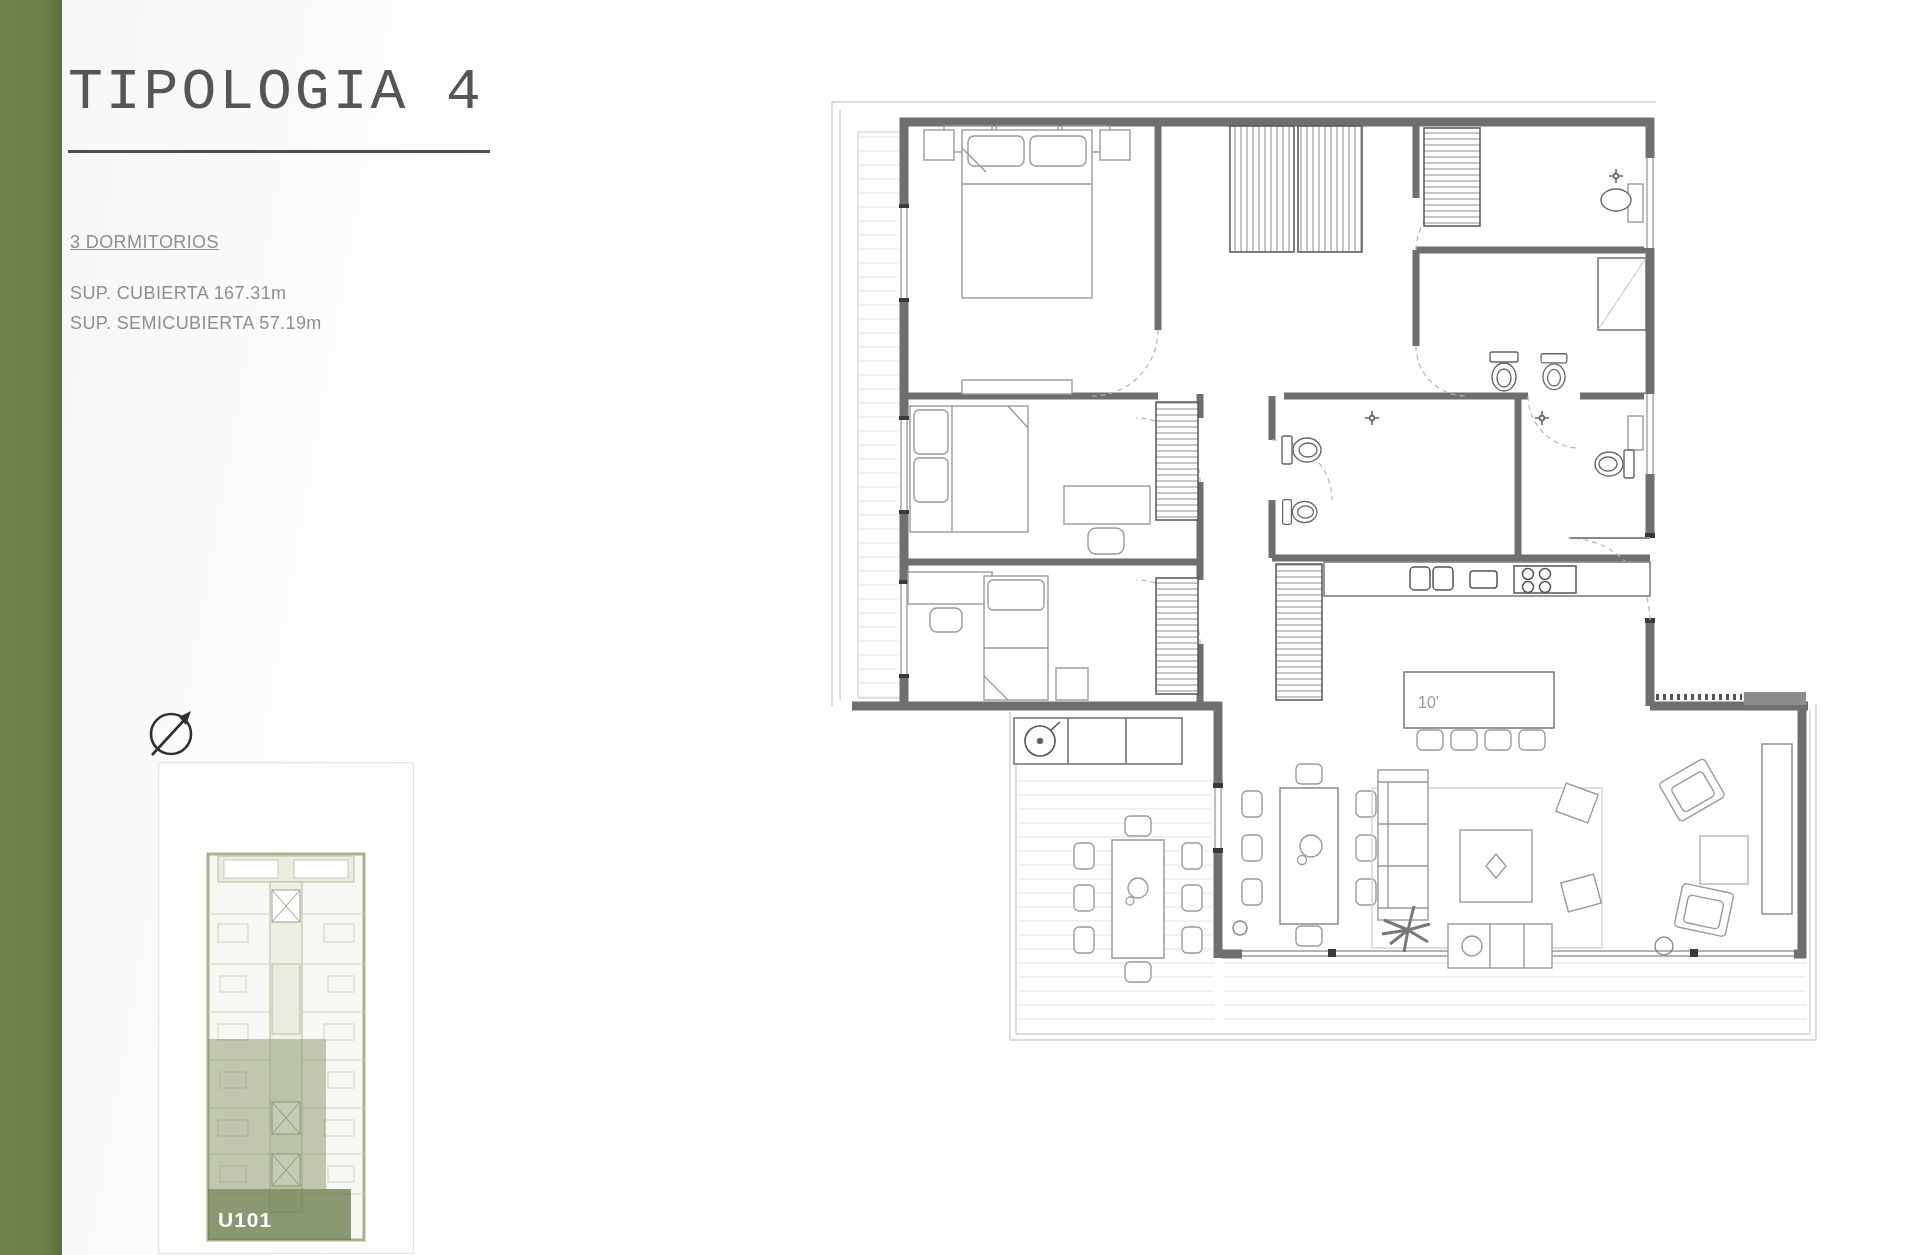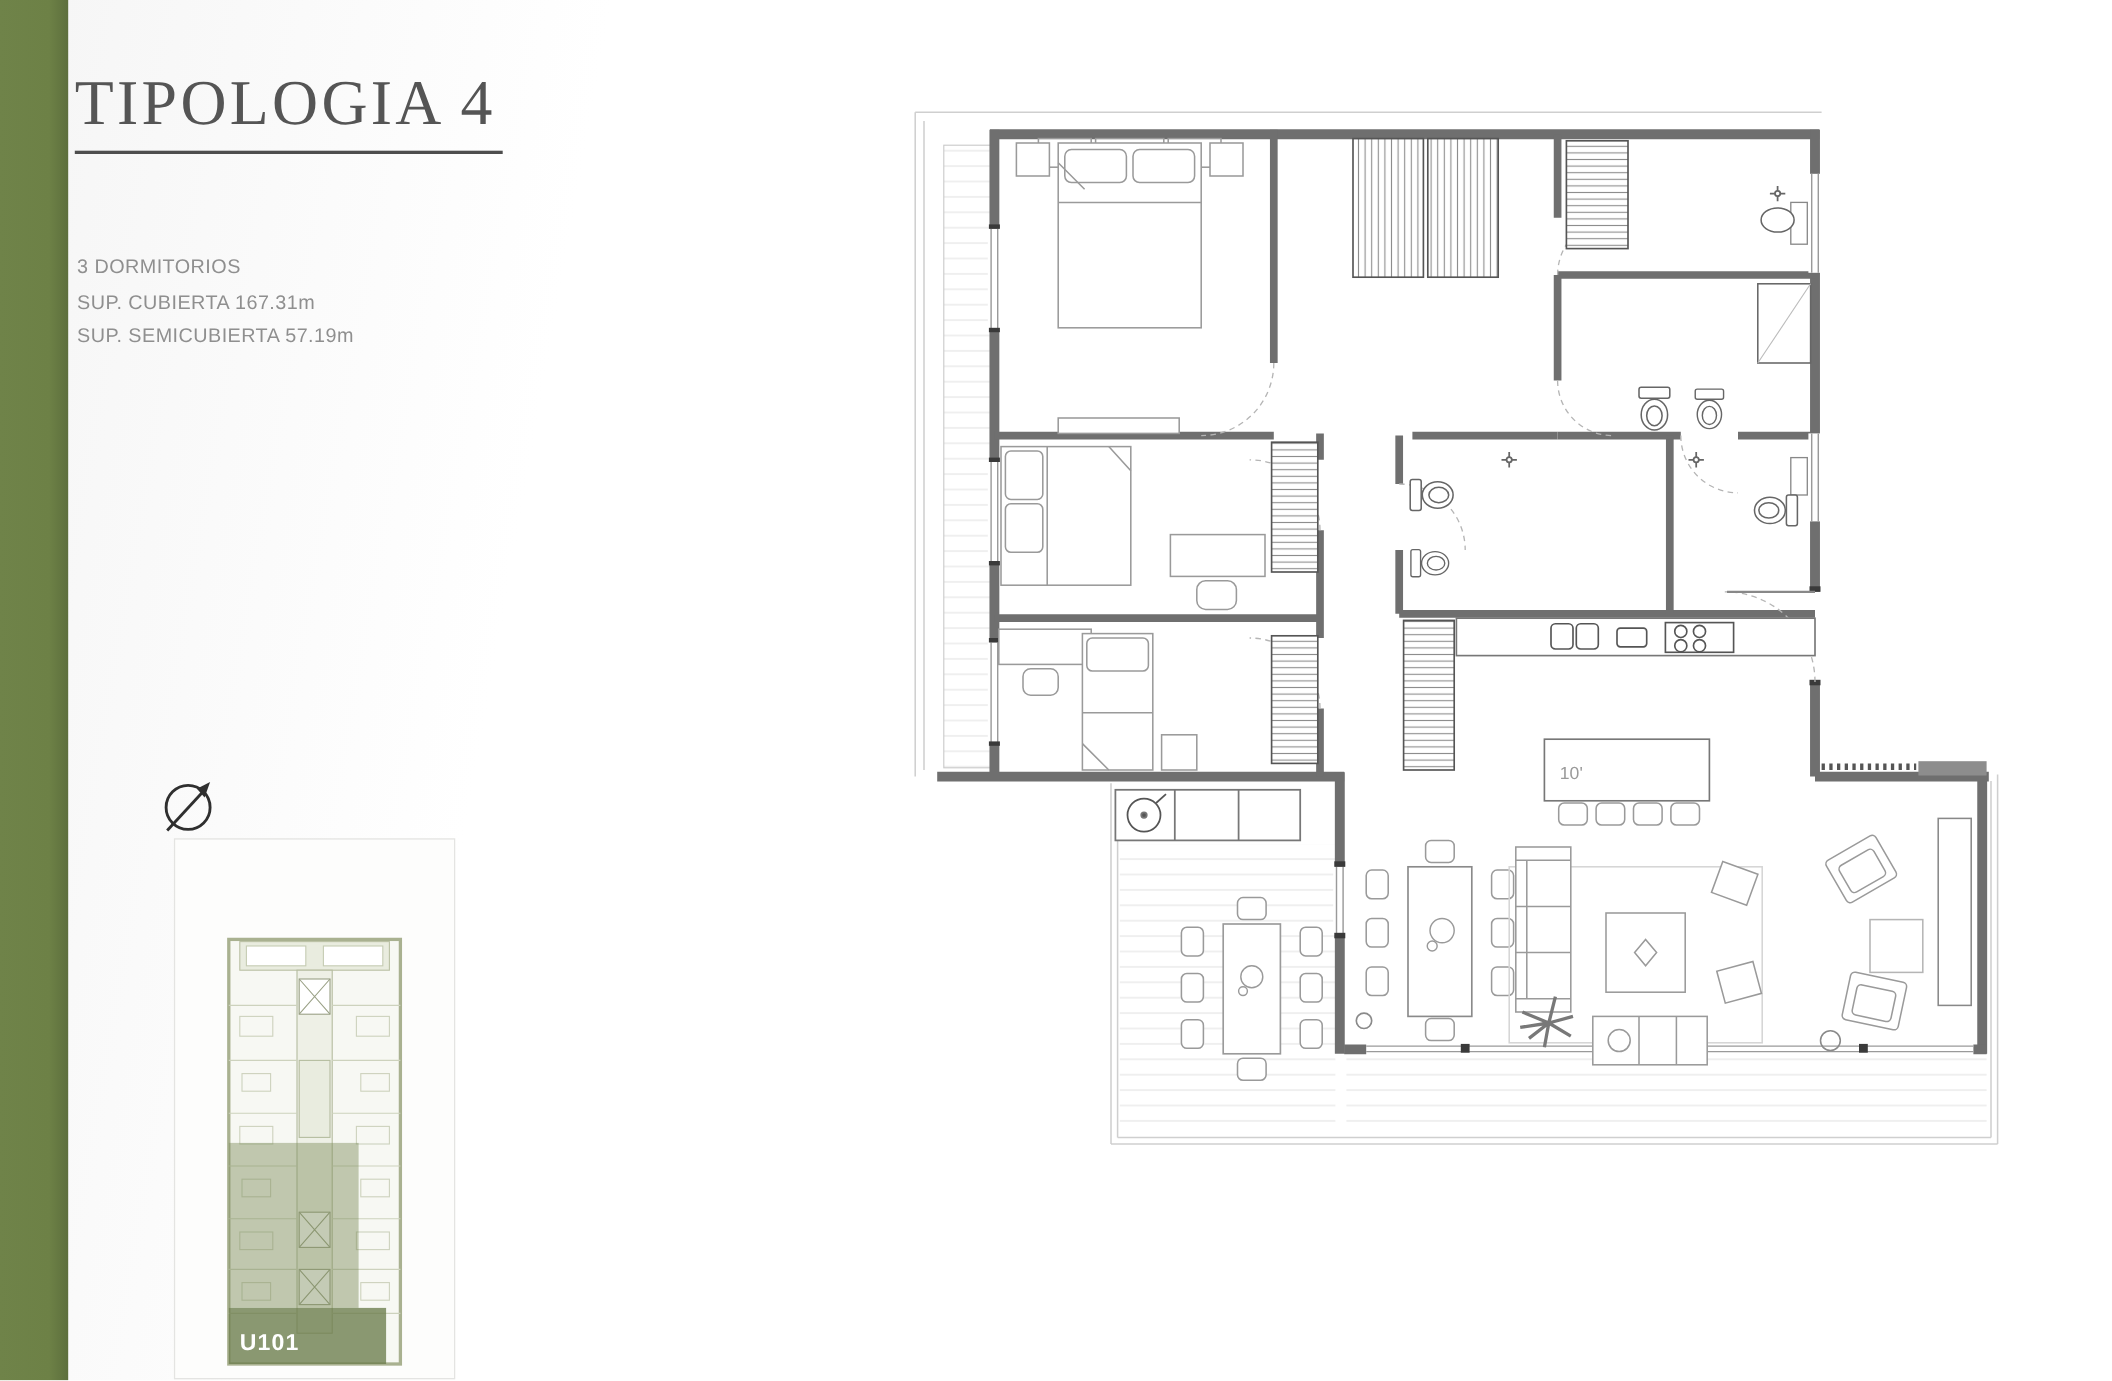--- a/index.html
+++ b/index.html
@@ -3,25 +3,25 @@
 <meta charset="utf-8">
 <style>
   html,body{margin:0;padding:0;background:#fff;}
   .stage{position:relative;width:1920px;height:1255px;overflow:hidden;
          background:linear-gradient(100deg,#f5f5f5 0%,#ffffff 26%,#ffffff 100%);
          font-family:"Liberation Sans",sans-serif;}
   .accent-bar{position:absolute;left:0;top:0;width:62px;height:100%;
               background:linear-gradient(to right,#6f8349 0%,#6d8146 72%,#5d6f3d 100%);}
   .title-block{position:absolute;left:68px;top:60px;}
   .page-title{font-size:58px;font-weight:300;color:#555;letter-spacing:3px;margin:0;
-              border-bottom:3px solid #4e4e4e;padding:0 6px 10px 0;display:inline-block;
-              font-family:Liberation Serif, serif;}
+              border-bottom:3px solid #4e4e4e;padding:0 6px 25px 0;display:inline-block;
+              font-family:Liberation Mono, monospace;}
   .page-subtitle{font-size:31px;font-weight:700;color:#333;letter-spacing:1px;margin:8px 0 0 2px;}
   .details{position:absolute;left:70px;top:232px;color:#8f8f8f;font-size:18px;letter-spacing:.4px;}
-  .details .line1{margin-bottom:12px;}
+  .details .line1{margin-bottom:30px;text-decoration:underline;}
   .details .line2{margin-bottom:9px;}
   .compass{position:absolute;left:136px;top:696px;}
   .keyplan{position:absolute;left:158px;top:762px;}
   .plan{position:absolute;left:812px;top:88px;}
   svg text{font-family:"Liberation Sans",sans-serif;}
 </style>
 </head>
 <body>
 
 <div class="stage">

